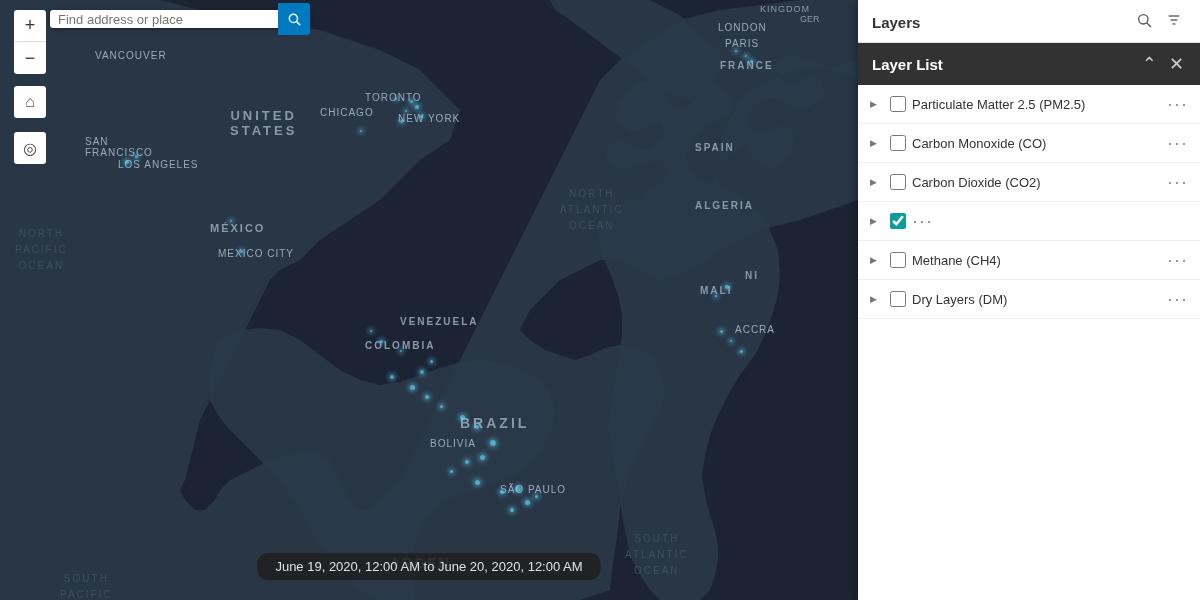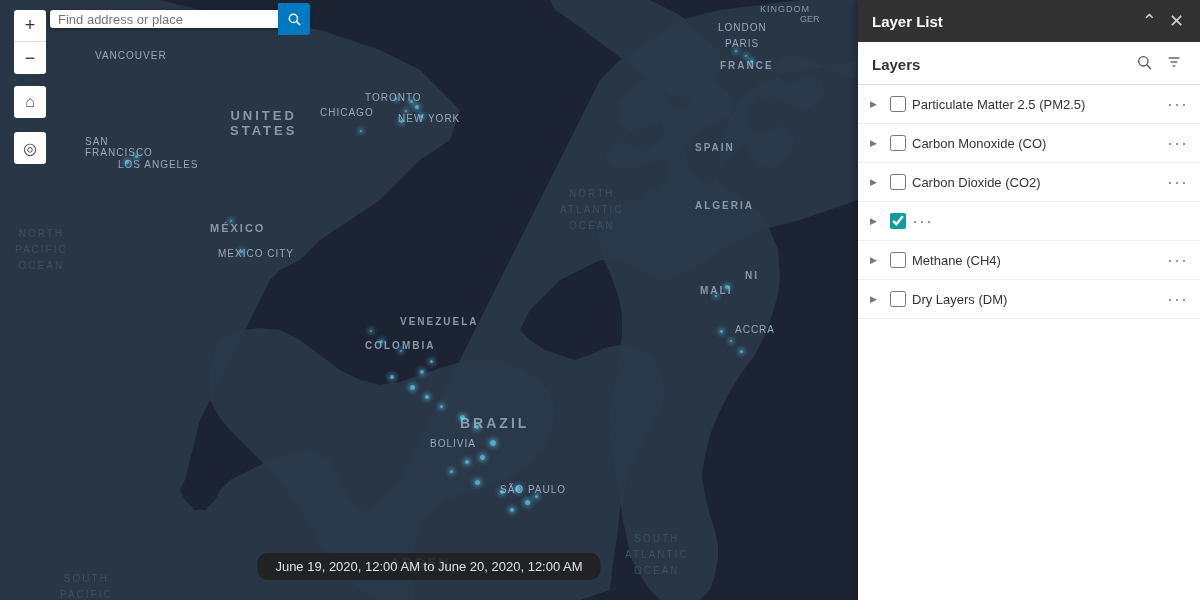--- a/index.html
+++ b/index.html
@@ -374,47 +374,47 @@
   <div class="data-dot" style="width:2px;height:2px;top:55px;left:745px;"></div>
   <div class="data-dot" style="width:3px;height:3px;top:60px;left:750px;"></div>
 
   <div id="timestamp-bar">
     <span>June 19, 2020, 12:00 AM to June 20, 2020, 12:00 AM</span>
   </div>
 </div>
 
 <div id="layer-panel">
 
-  <div id="panel-header">
-    <span id="panel-title">Layer List</span>
-    <div id="panel-header-icons">
-      <button class="panel-icon-btn" title="Collapse">⌃</button>
-      <button class="panel-icon-btn" title="Close">✕</button>
-    </div>
-  </div>
-
   <div id="layers-subheader">
     <span id="layers-label">Layers</span>
     <div id="layers-subheader-icons">
       <button class="sub-icon-btn" title="Search layers">
         <svg width="16" height="16" viewBox="0 0 24 24">
           <circle cx="11" cy="11" r="7" fill="none" stroke="#555" stroke-width="2"></circle>
           <line x1="16.5" y1="16.5" x2="22" y2="22" stroke="#555" stroke-width="2" stroke-linecap="round"></line>
         </svg>
       </button>
       <button class="sub-icon-btn" title="Filter layers">
         <svg width="16" height="16" viewBox="0 0 24 24">
           <line x1="4" y1="6" x2="20" y2="6" stroke="#555" stroke-width="2"></line>
           <line x1="7" y1="12" x2="17" y2="12" stroke="#555" stroke-width="2"></line>
           <line x1="10" y1="18" x2="14" y2="18" stroke="#555" stroke-width="2"></line>
         </svg>
       </button>
     </div>
   </div>
 
+  <div id="panel-header">
+    <span id="panel-title">Layer List</span>
+    <div id="panel-header-icons">
+      <button class="panel-icon-btn" title="Collapse">⌃</button>
+      <button class="panel-icon-btn" title="Close">✕</button>
+    </div>
+  </div>
+
   <div id="layer-list">
 
   <div class="layer-item">
         <span class="layer-expand" style="color: rgb(119, 119, 119); font-size: 9px;">▶</span>
         <input type="checkbox" class="layer-checkbox" style="">
         <span class="layer-name">Particulate Matter 2.5 (PM2.5)</span>
         <button class="layer-more">···</button>
       </div>
       <div class="layer-item">
         <span class="layer-expand" style="color: rgb(119, 119, 119); font-size: 9px;">▶</span>

